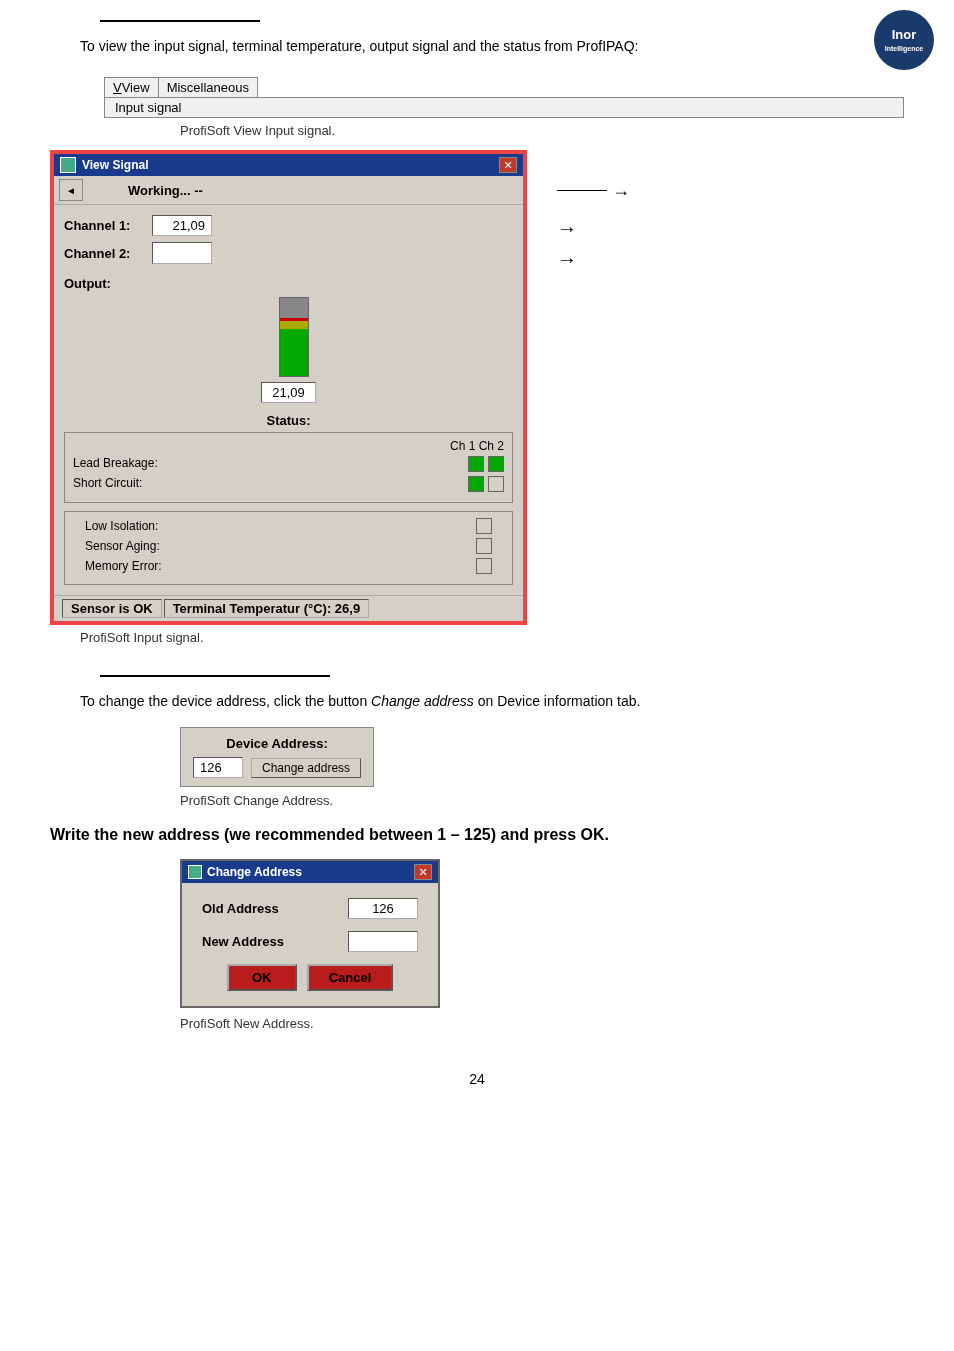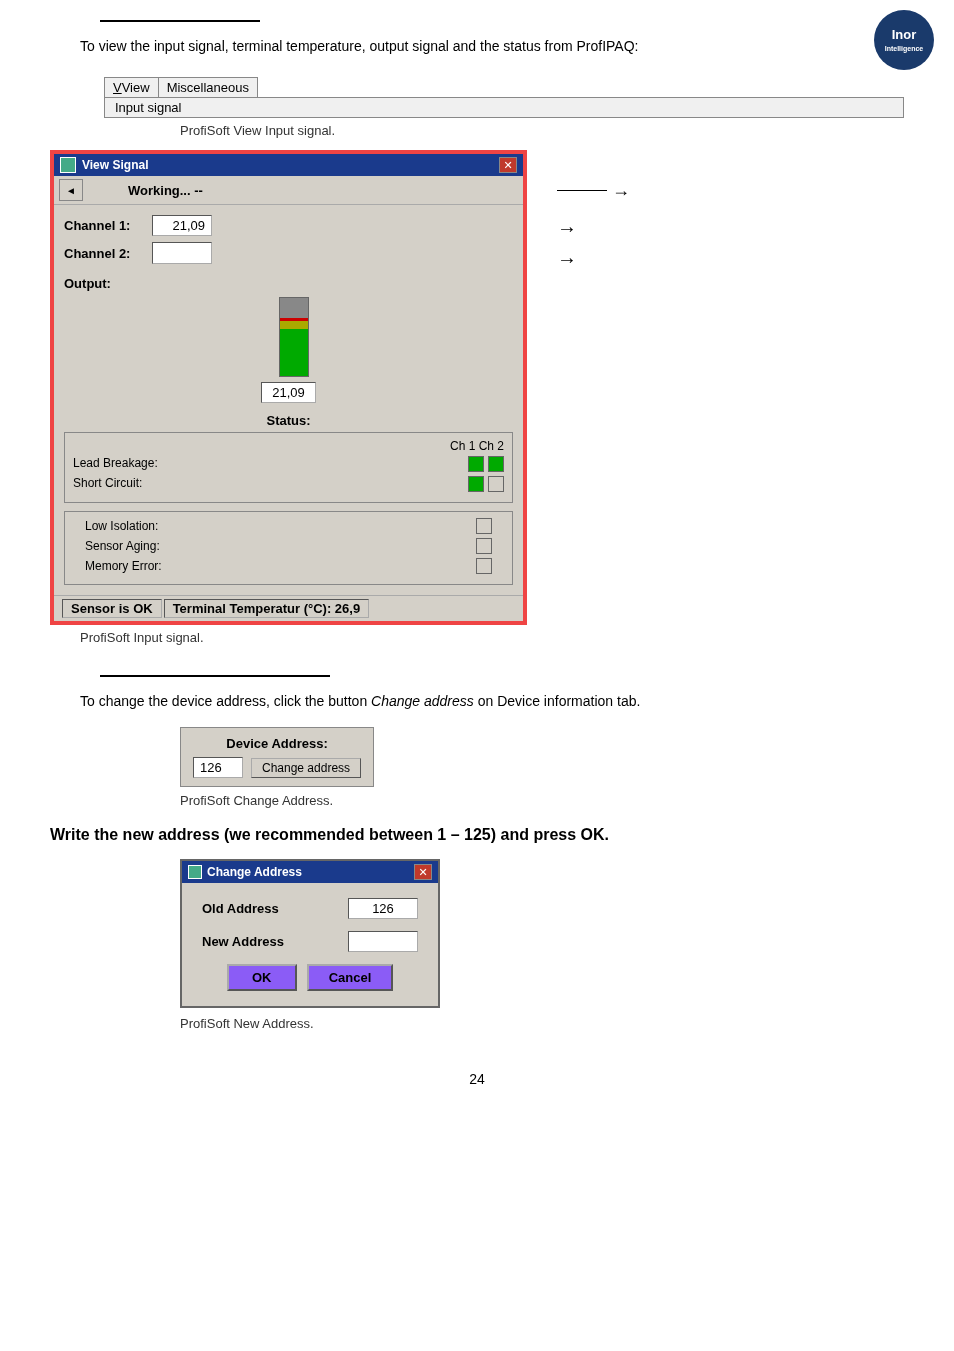--- a/index.html
+++ b/index.html
@@ -451,21 +451,21 @@
       font-size: 13px;
       text-align: center;
     }
     .addr-btn-row {
       display: flex;
       gap: 10px;
       margin-top: 5px;
       justify-content: center;
     }
     .addr-btn {
-      background: #8b5cf6;
+      background: #b91c1c;
       border: 2px outset #aaa;
       padding: 4px 20px;
       font-size: 13px;
       font-weight: bold;
       cursor: pointer;
       min-width: 70px;
       text-align: center;
     }
 
     

